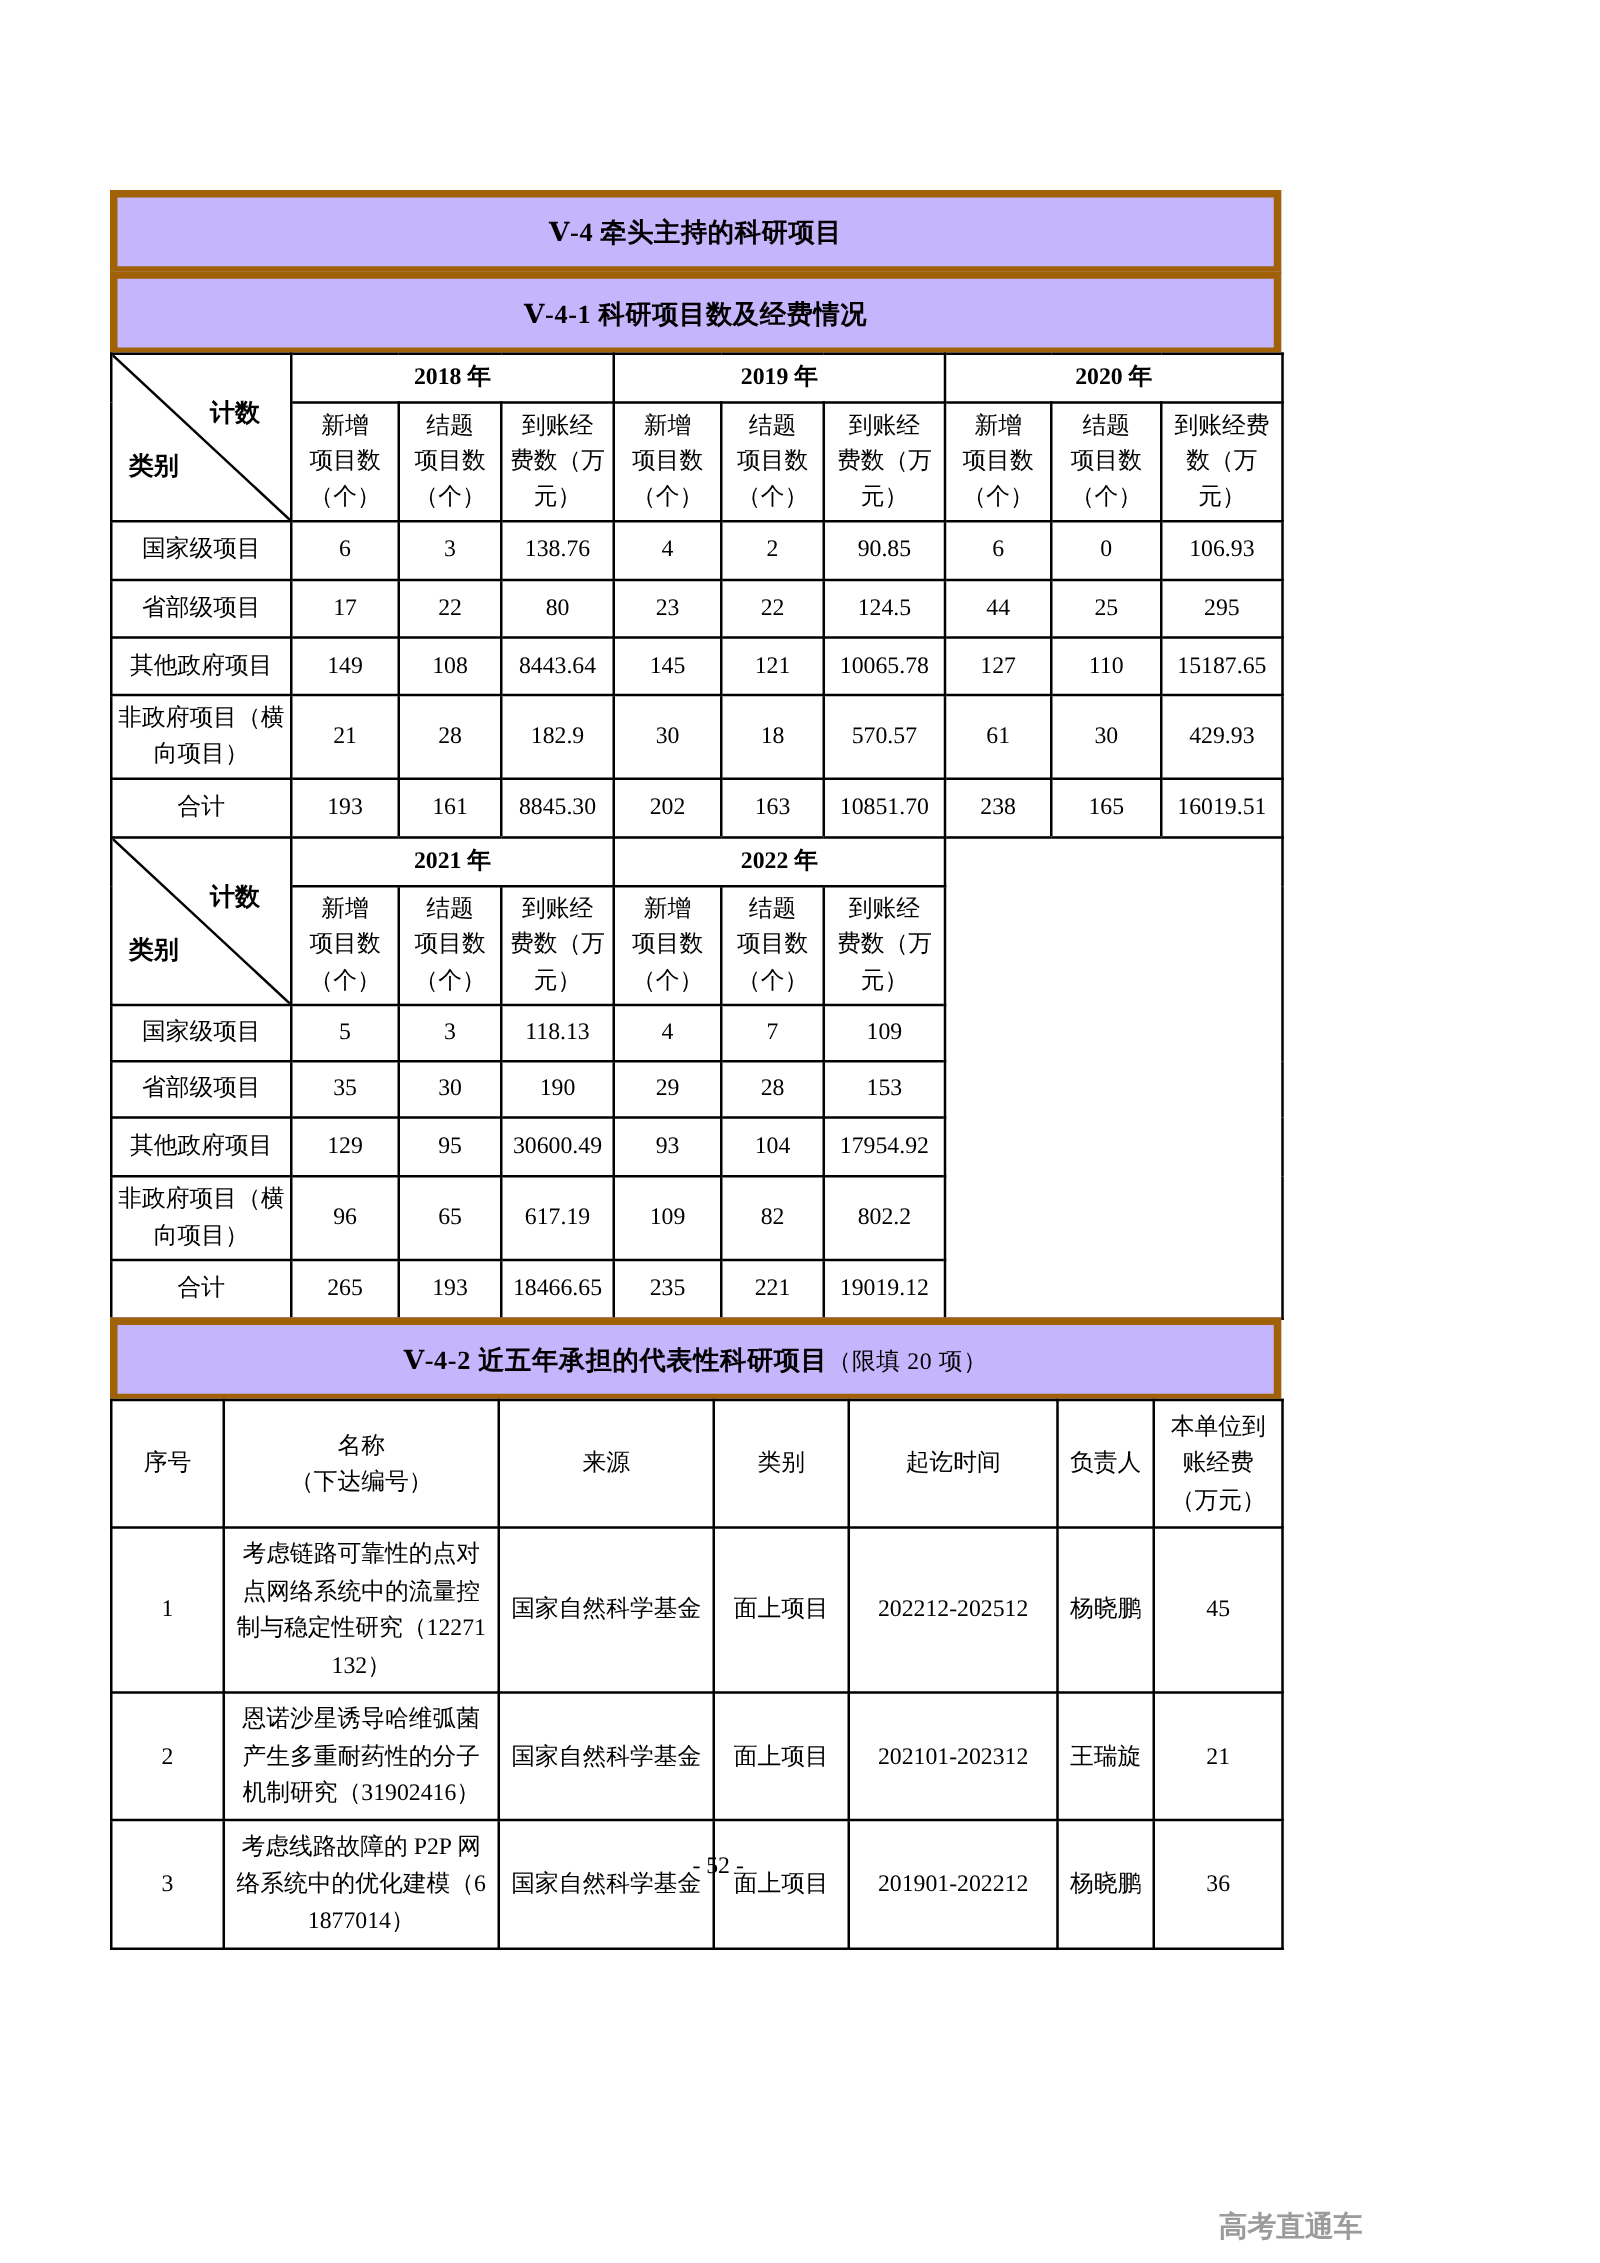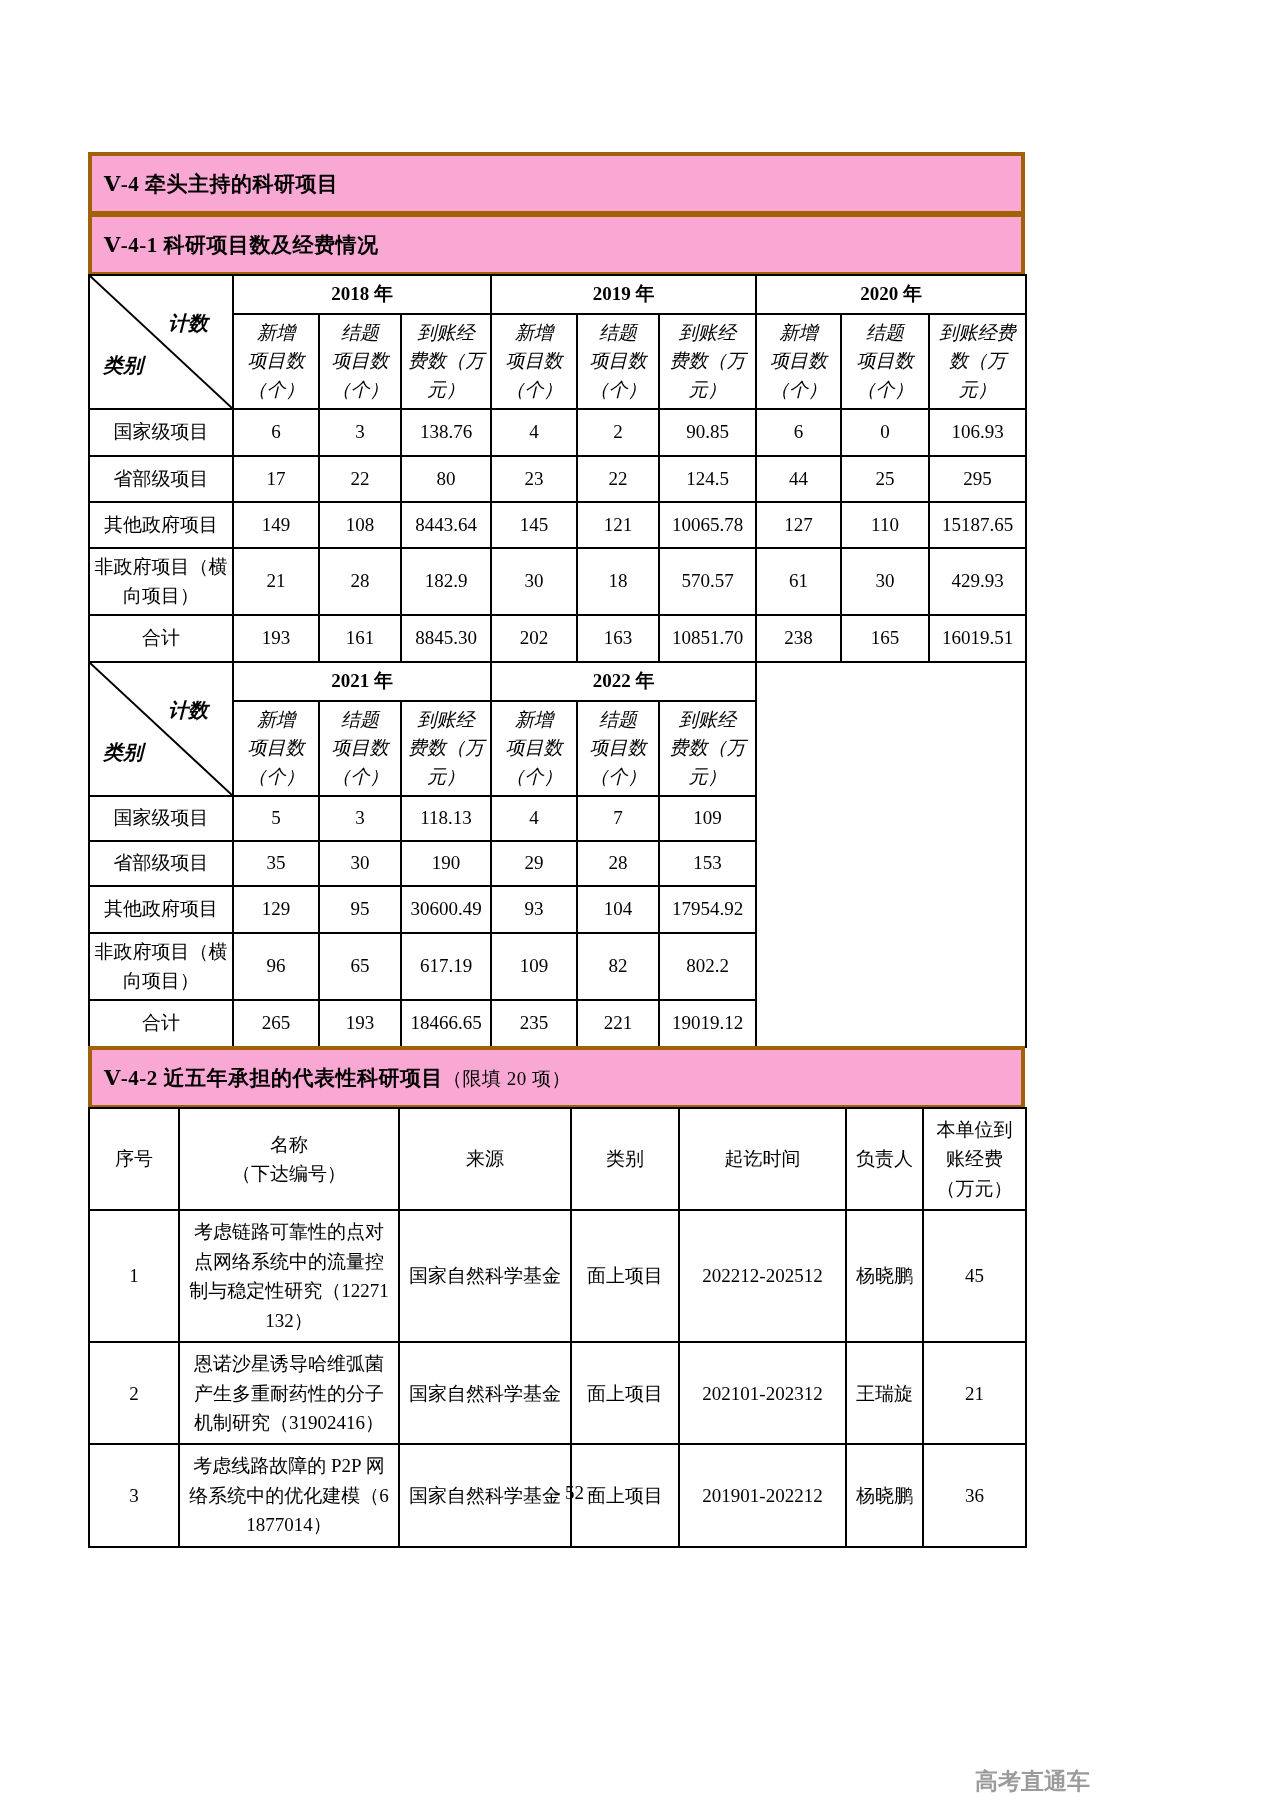--- a/index.html
+++ b/index.html
@@ -12,50 +12,51 @@
   }
   .doc {
     position: absolute;
     left: 88px; top: 152px;
     width: 937px;
   }
   .doc > * { margin-top: -2px; }
   .doc > *:first-child { margin-top: 0; }
 
   .titlebox {
-    border: 4px solid #a16207;
-    background: #f9a8d4;
+    border: 6px solid #a16207;
+    background: #c4b5fd;
     font-size: 21px;
     font-weight: bold;
     padding: 14px 12px 13px 12px;
     letter-spacing: 0.5px;
+    text-align: center;
   }
   .titlebox .suffix { font-weight: normal; font-size: 19px; }
 
   table.grid {
     border-collapse: collapse;
     width: 937px;
     table-layout: fixed;
     background: #fff;
   }
   table.grid td {
     border: 2px solid #000;
     text-align: center;
     vertical-align: middle;
     font-size: 19px;
     padding: 4px 3px;
     word-break: break-all;
     line-height: 1.5;
   }
   td.yr { font-weight: bold; }
-  td.sub { white-space: pre-line; line-height: 1.5; font-style: italic; }
+  td.sub { white-space: pre-line; line-height: 1.5; }
   td.lbl { text-align: left; padding-left: 9px; }
   td.lbl-center { text-align: center; }
 
-  td.diag { position: relative; padding: 0; font-style: italic; }
+  td.diag { position: relative; padding: 0; }
   td.diag svg { position: absolute; left: 0; top: 0; width: 100%; height: 100%; display: block; }
   .diag .corner-top {
     position: absolute; top: 32px; right: 24px;
     font-weight: bold; font-size: 20px;
   }
   .diag .corner-bottom {
     position: absolute; bottom: 28px; left: 13px;
     font-weight: bold; font-size: 20px;
   }
 

